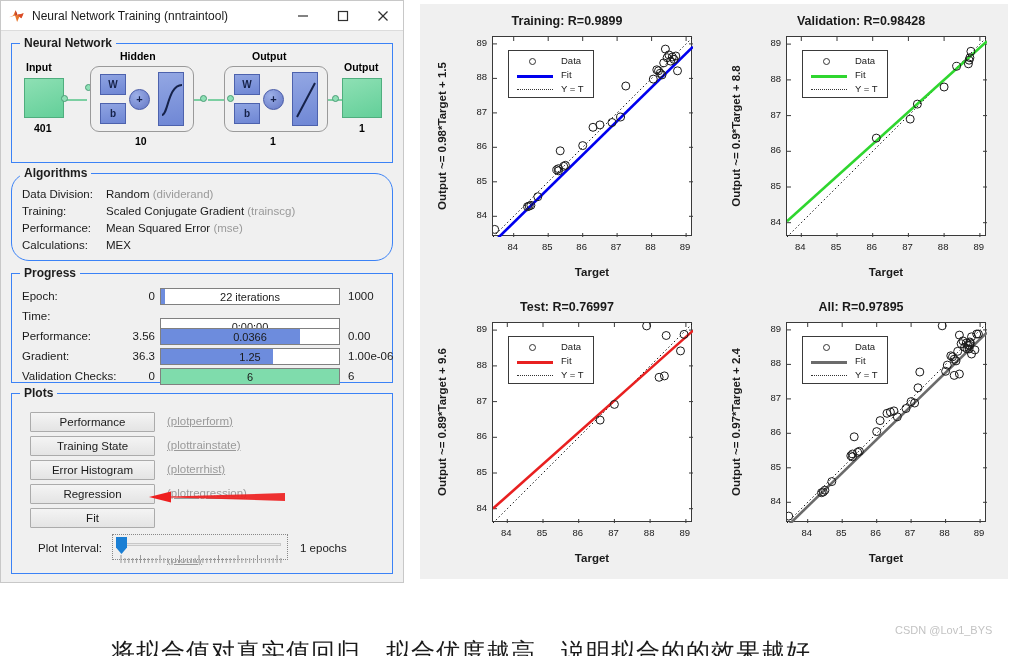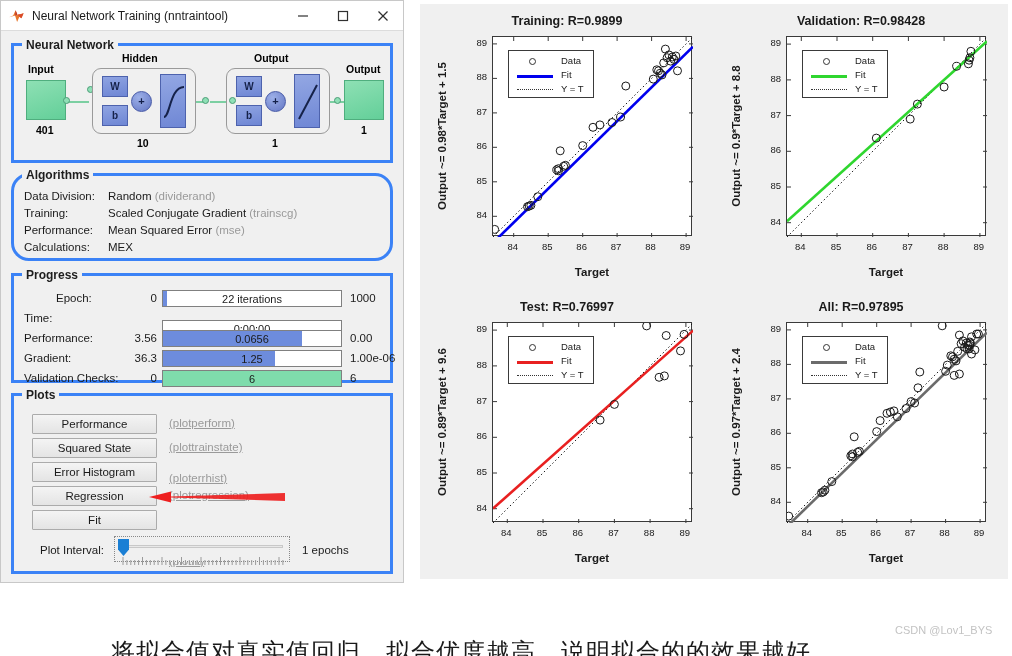--- a/index.html
+++ b/index.html
@@ -21,21 +21,21 @@
     height:30px; background:#ffffff; border-bottom:1px solid #dcdcdc;
     display:flex; align-items:center; padding:0 0 0 8px;
   }
   .mlicon { width:16px; height:14px; position:relative; flex:0 0 16px; margin-right:7px; }
   .title-text { font-size:12px; color:#1a1a1a; flex:1 1 auto; white-space:nowrap; }
   .wbtns { display:flex; align-items:center; height:30px; }
   .wbtn { width:40px; height:30px; display:flex; align-items:center; justify-content:center; }
   .wbtn svg { display:block; }
 
   .panel {
-    position:absolute; border:3px solid #3b82f6; background:#f0f0f0;
+    position:absolute; border:1px solid #3b82f6; background:#f0f0f0;
   }
   .panel-title {
     position:absolute; top:-8px; left:8px; background:#f0f0f0;
     padding:0 4px; font-size:12px; font-weight:bold; color:#1d1d1d;
     white-space:nowrap;
   }
 
   
   #nnPanel { left:10px; top:42px; width:382px; height:120px; }
   .nndiag { position:absolute; inset:0; }
@@ -265,36 +265,36 @@
           <div class="alg-key" style="top: 48px;">Performance:</div>
           <div class="alg-val" style="top: 48px;">Mean Squared Error<span class="alg-fn">  (mse)</span></div>
           <div class="alg-key" style="top: 65px;">Calculations:</div>
           <div class="alg-val" style="top: 65px;">MEX</div>
         </div>
     </div>
 
     <div class="panel" id="progPanel">
       <div class="panel-title">Progress</div>
       <div id="progRows">
-          <div class="pr-label" style="top: 16px; margin-left: 32px;">Epoch:</div>
+          <div class="pr-label" style="top: 16px;">Epoch:</div>
           <div class="pr-left" style="top: 16px;">0</div>
           <div class="pr-bar" style="top: 14px;">
             <div class="pr-fill" style="width: 2.2%; background: rgb(109, 140, 221);"></div>
             <div class="pr-text">22 iterations</div>
           </div>
           <div class="pr-right" style="top: 16px;">1000</div>
           <div class="pr-label" style="top: 36px;">Time:</div>
           <div class="pr-bar" style="top: 34px; margin-top: 10px;">
             <div class="pr-text">0:00:00</div>
           </div>
           <div class="pr-label" style="top: 56px;">Performance:</div>
           <div class="pr-left" style="top: 56px;">3.56</div>
           <div class="pr-bar" style="top: 54px;">
             <div class="pr-fill" style="width: 78%; background: rgb(109, 140, 221);"></div>
-            <div class="pr-text">0.0656</div>
+            <div class="pr-text">0.0366</div>
           </div>
           <div class="pr-right" style="top: 56px;">0.00</div>
           <div class="pr-label" style="top: 76px;">Gradient:</div>
           <div class="pr-left" style="top: 76px;">36.3</div>
           <div class="pr-bar" style="top: 74px;">
             <div class="pr-fill" style="width: 63%; background: rgb(109, 140, 221);"></div>
             <div class="pr-text">1.25</div>
           </div>
           <div class="pr-right" style="top: 76px;">1.00e-06</div>
           <div class="pr-label" style="top: 96px;">Validation Checks:</div>
@@ -305,24 +305,24 @@
           </div>
           <div class="pr-right" style="top: 96px;">6</div>
         </div>
     </div>
 
     <div class="panel" id="plotsPanel">
       <div class="panel-title">Plots</div>
       <div id="plotBtns">
           <div class="plot-btn" style="top: 18px;">Performance</div>
           <div class="plot-fn" style="top: 21px;">(plotperform)</div>
-          <div class="plot-btn" style="top: 42px;">Squared State</div>
+          <div class="plot-btn" style="top: 42px;">Training State</div>
           <div class="plot-fn" style="top: 45px;">(plottrainstate)</div>
           <div class="plot-btn" style="top: 66px;">Error Histogram</div>
-          <div class="plot-fn" style="top: 76px;">(ploterrhist)</div>
+          <div class="plot-fn" style="top: 69px;">(ploterrhist)</div>
           <div class="plot-btn" style="top: 90px;">Regression</div>
           <div class="plot-fn" style="top: 93px;">(plotregression)</div>
           <div class="plot-btn" style="top: 114px;">Fit</div>
           <div class="plot-fn" style="top: 111px; margin-top: 48px;">(plotfit)</div>
         </div>
 
       <div class="pi-label" style="top:148px;">Plot Interval:</div>
       <div class="pi-slider" style="top:140px;">
         <div class="pi-track"></div>
         <div class="pi-thumb"></div>

